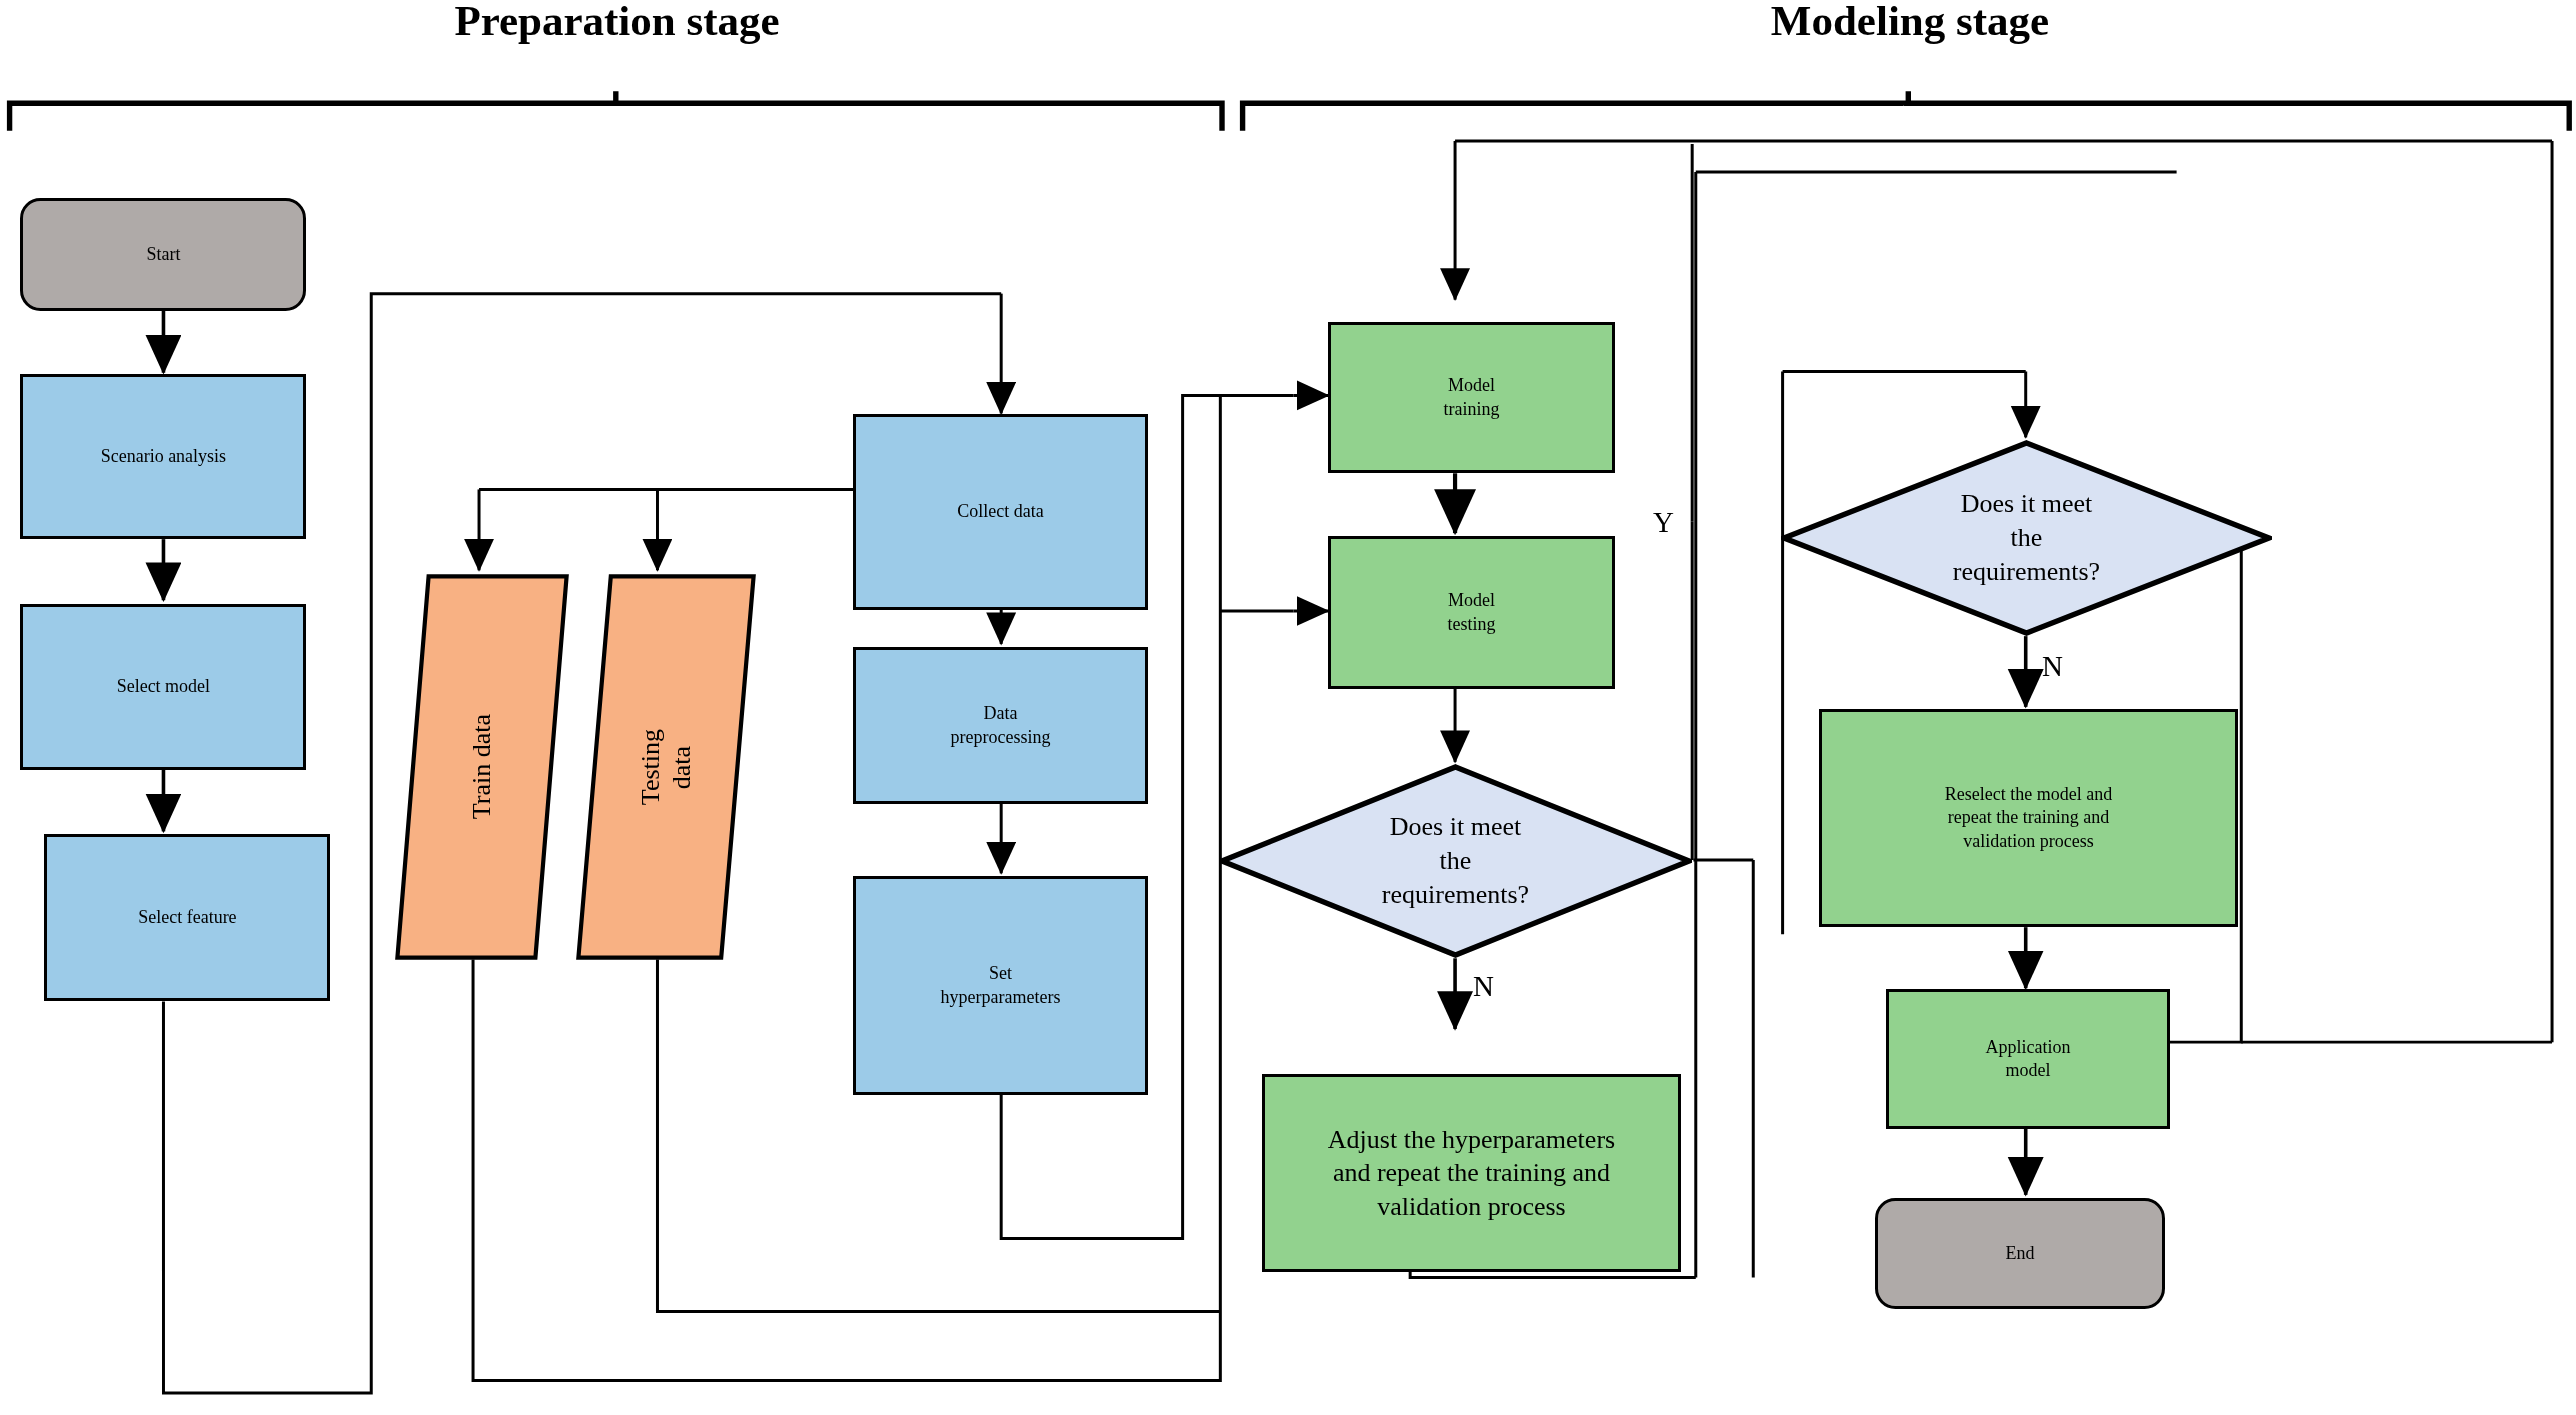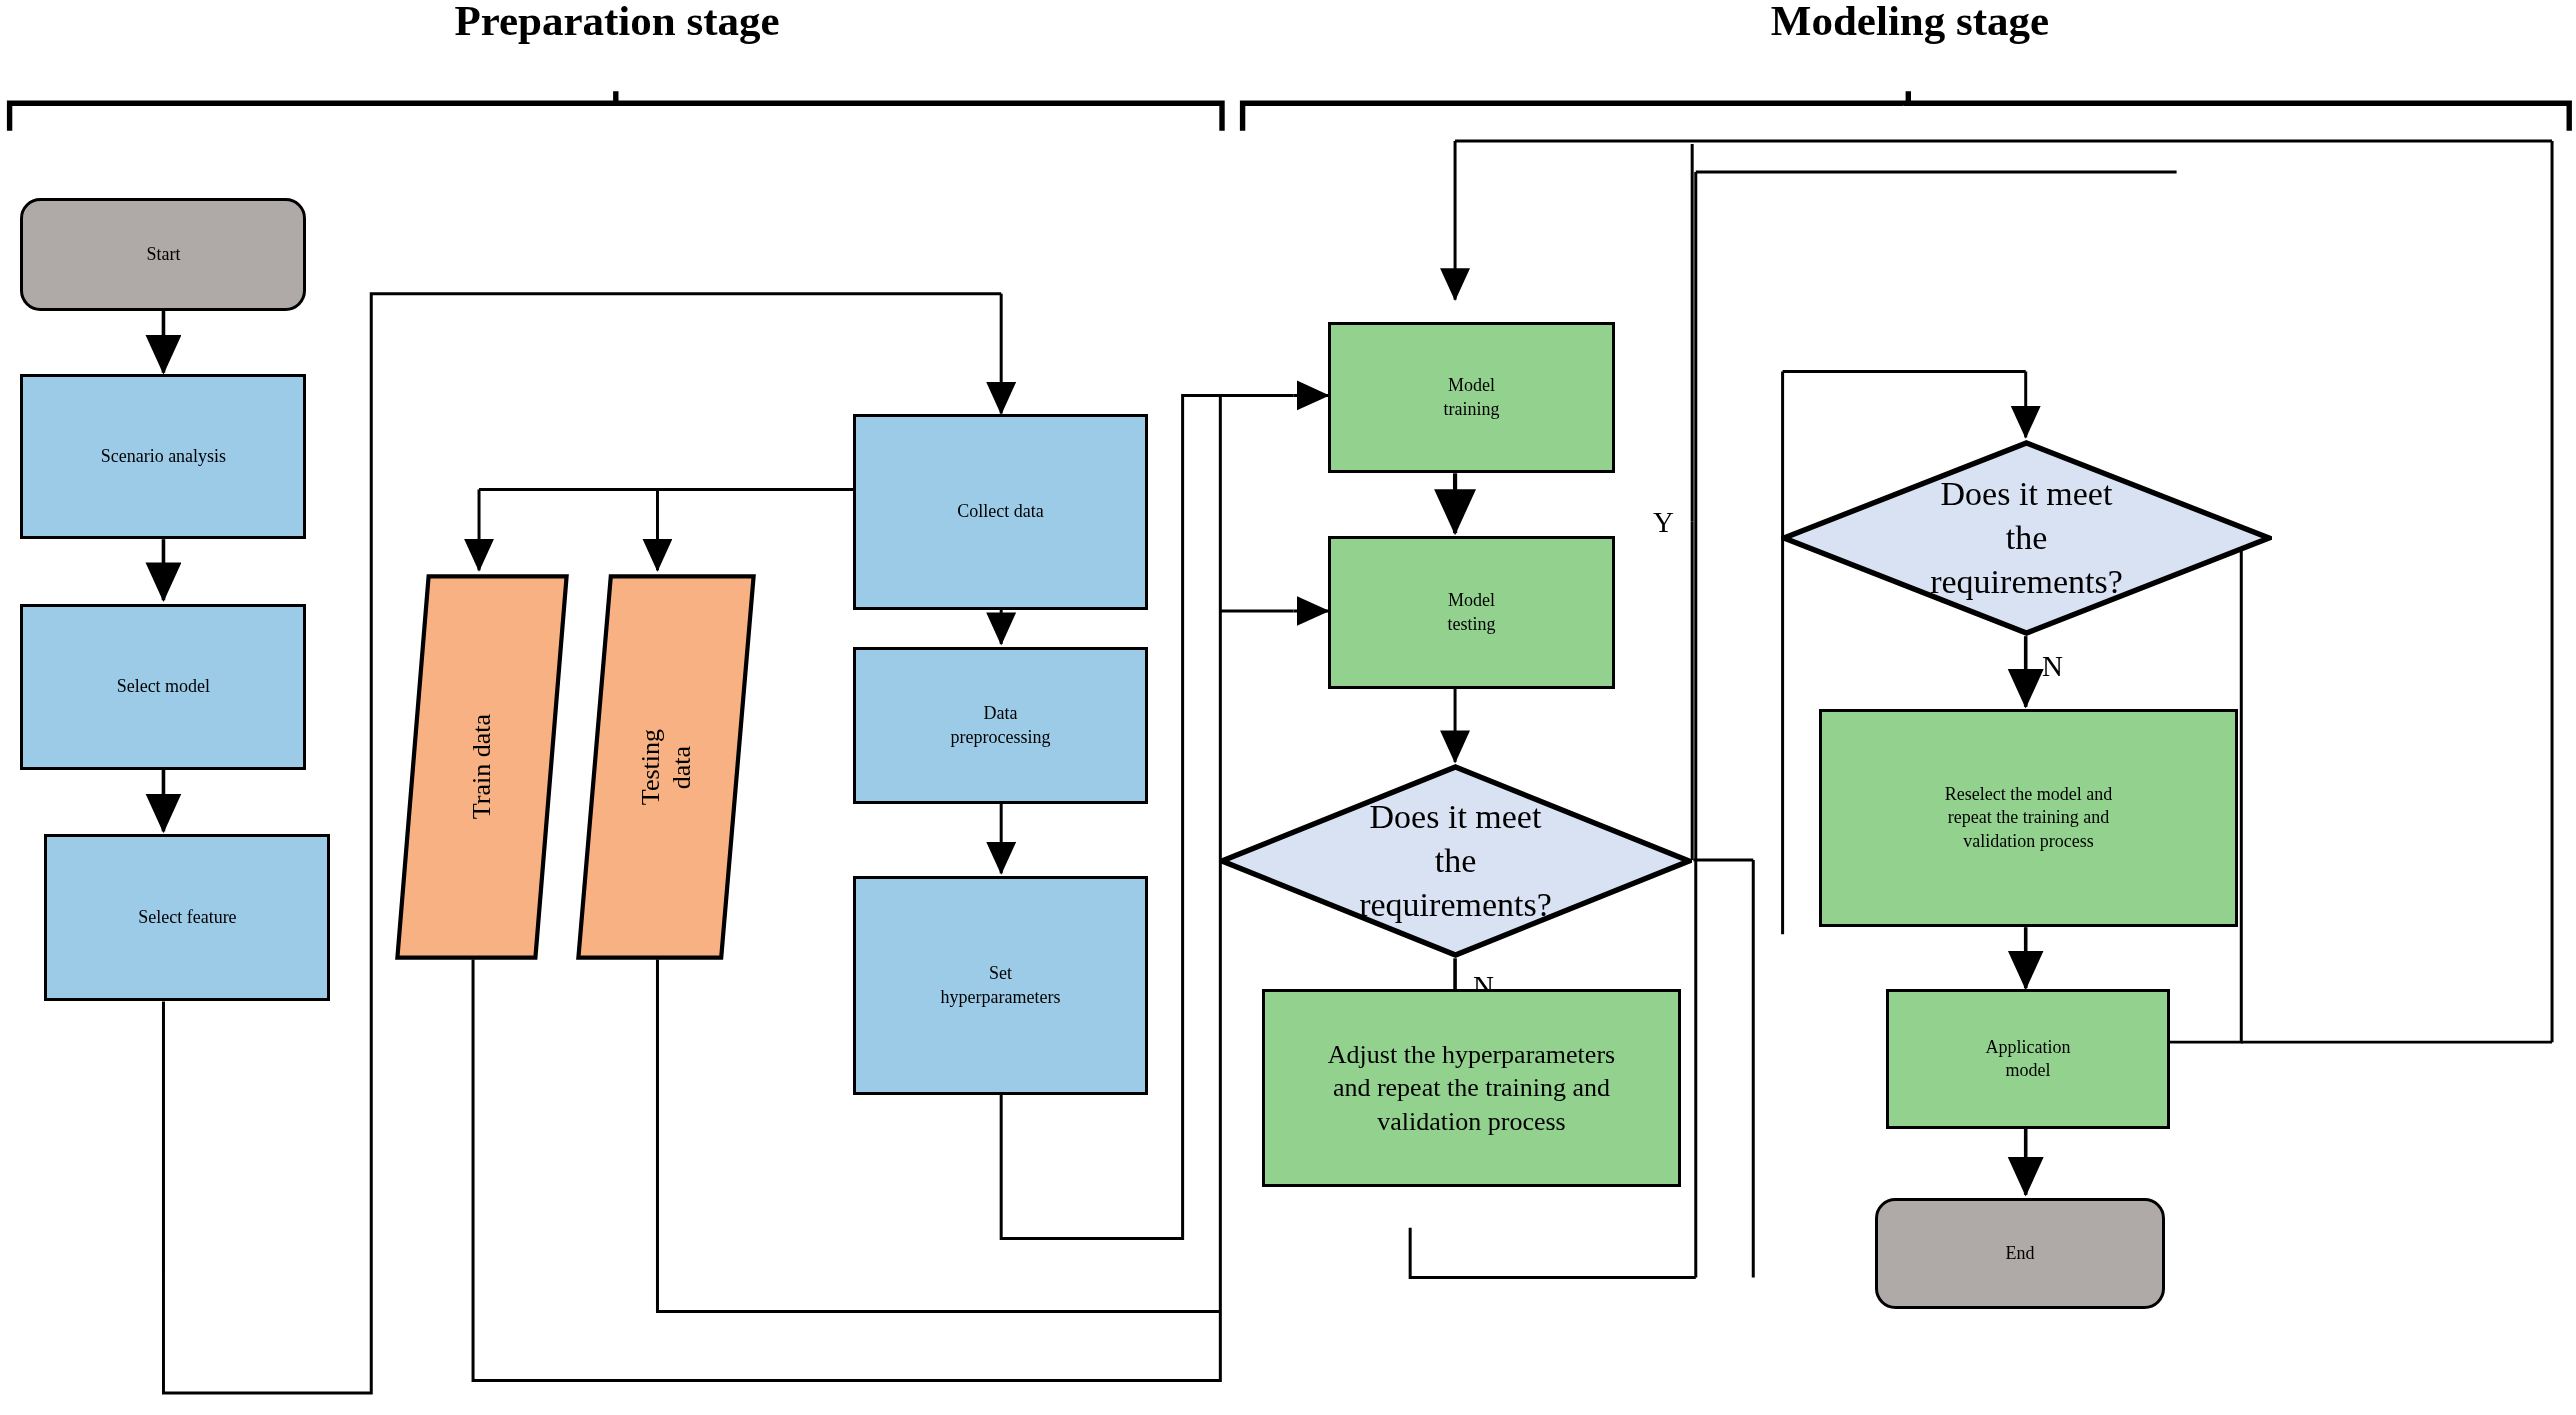--- a/index.html
+++ b/index.html
@@ -84,21 +84,21 @@
   .diamond-shape {
     position: absolute;
     left: 0; top: 0;
     width: 100%;
     height: 100%;
   }
   .diamond-label {
     position: relative;
     z-index: 2;
     color: #000000;
-    font-size: 34px;
+    font-size: 26px;
     line-height: 1.3;
     text-align: center;
     white-space: pre-line;
   }
   .edge-label {
     position: absolute;
     font-size: 29px;
     color: #000000;
     white-space: nowrap;
   }
@@ -241,21 +241,21 @@
       <polygon points="395,5 785,162 395,319 5,162" fill="#D9E2F3" stroke="#000000" stroke-width="9"></polygon>
     </svg>
     <div class="diamond-label">Does it meet
 the
 requirements?</div>
   </div>
 
   <div class="edge-label" style="left:1473px; top:970px;">N</div>
   <div class="edge-label" style="left:1653px; top:506px;">Y</div>
 
-  <div class="node process-green" style="left:1262px; top:989px; width:419px; height:198px; white-space:pre-line; font-size:26px;">Adjust the hyperparameters
+  <div class="node process-green" style="left:1262px; top:1074px; width:419px; height:198px; white-space:pre-line; font-size:26px;">Adjust the hyperparameters
 and repeat the training and
 validation process</div>
 
   <div class="diamond-wrap" style="left:1781px; top:440px; width:491px; height:196px;">
     <svg class="diamond-shape" viewBox="0 0 820 328" preserveAspectRatio="none">
       <polygon points="410,5 815,164 410,323 5,164" fill="#D9E2F3" stroke="#000000" stroke-width="9"></polygon>
     </svg>
     <div class="diamond-label">Does it meet
 the
 requirements?</div>

